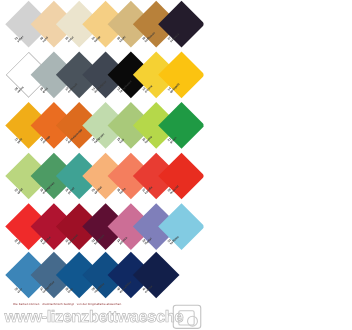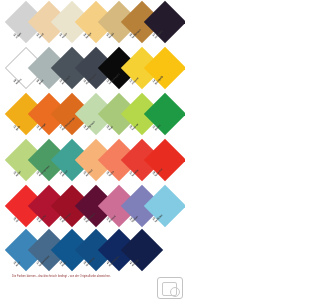--- a/index.html
+++ b/index.html
@@ -305,19 +305,20 @@
       </div>
       <div class="swatch" style="left: 127px; top: 235px; background: rgb(18, 31, 74);"></div>
       <div class="label" style="left: 129px; top: 263px;">
         <span class="num">41</span>
         <span class="nm">marine</span>
       </div>
     </div>
 
   <div id="footer">
     <div id="fineprint">Die Farben können - drucktechnisch bedingt - von der Originalfarbe abweichen.</div>
+    <div id="urlmark">www-lizenzbettwaesche</div>
     <div id="logomark">
       <div class="inner"></div>
       <div class="dot"></div>
     </div>
   </div>
 
 </div>
 
 </body></html>

